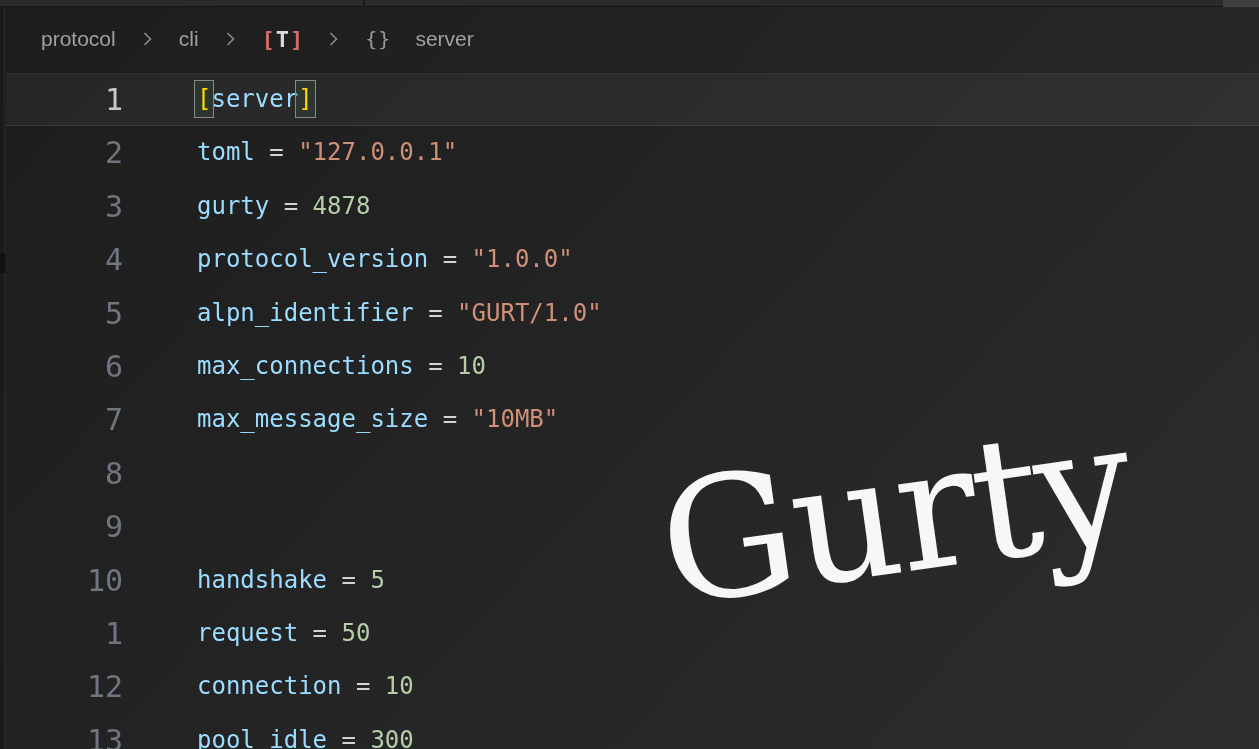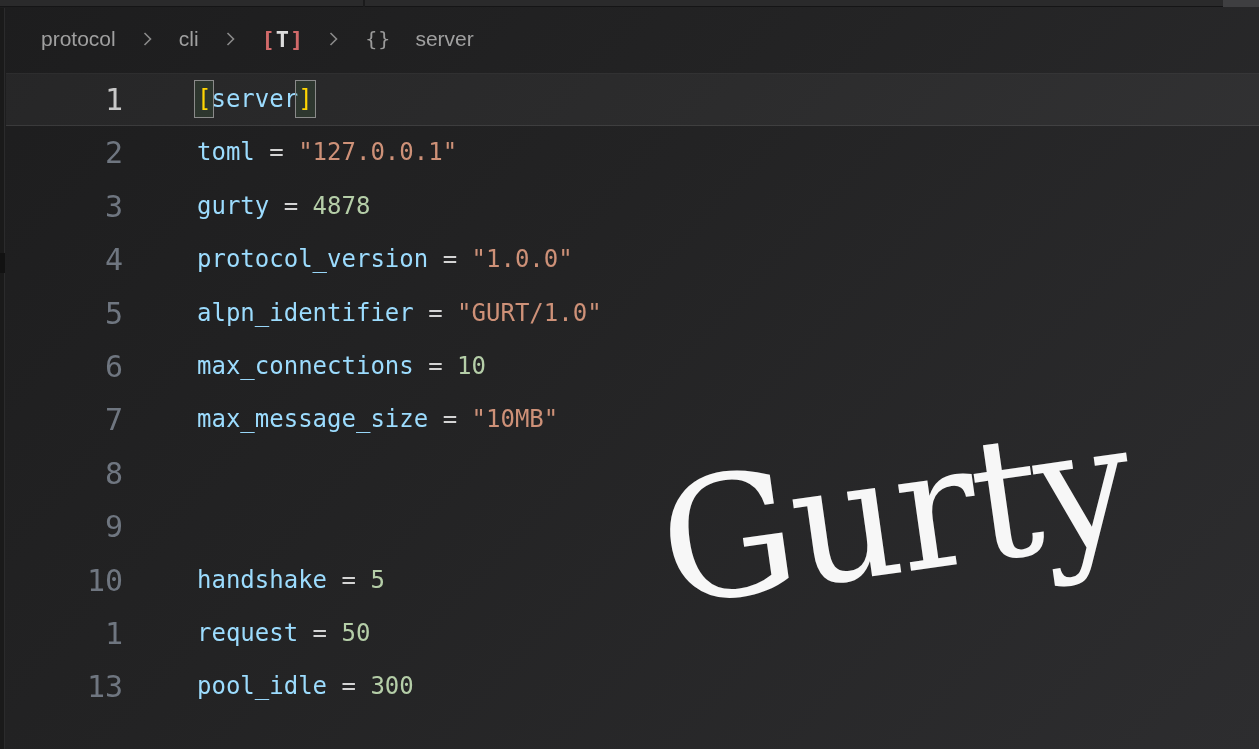--- a/index.html
+++ b/index.html
@@ -160,20 +160,24 @@
       </div>
       <div class="line">
         <span class="ln">10</span>
         <span class="codetxt"><span class="tok-key">handshake</span><span class="tok-op"> = </span><span class="tok-num">5</span></span>
       </div>
       <div class="line">
         <span class="ln">1</span>
         <span class="codetxt"><span class="tok-key">request</span><span class="tok-op"> = </span><span class="tok-num">50</span></span>
       </div>
       <div class="line">
+        <span class="ln">12</span>
+        <span class="codetxt"><span class="tok-key">connection</span><span class="tok-op"> = </span><span class="tok-num">10</span></span>
+      </div>
+      <div class="line">
         <span class="ln">13</span>
         <span class="codetxt"><span class="tok-key">pool_idle</span><span class="tok-op"> = </span><span class="tok-num">300</span></span>
       </div>
     </div>
 
   <div class="watermark">Gurty</div>
 
 </div>
 
 </body></html>

